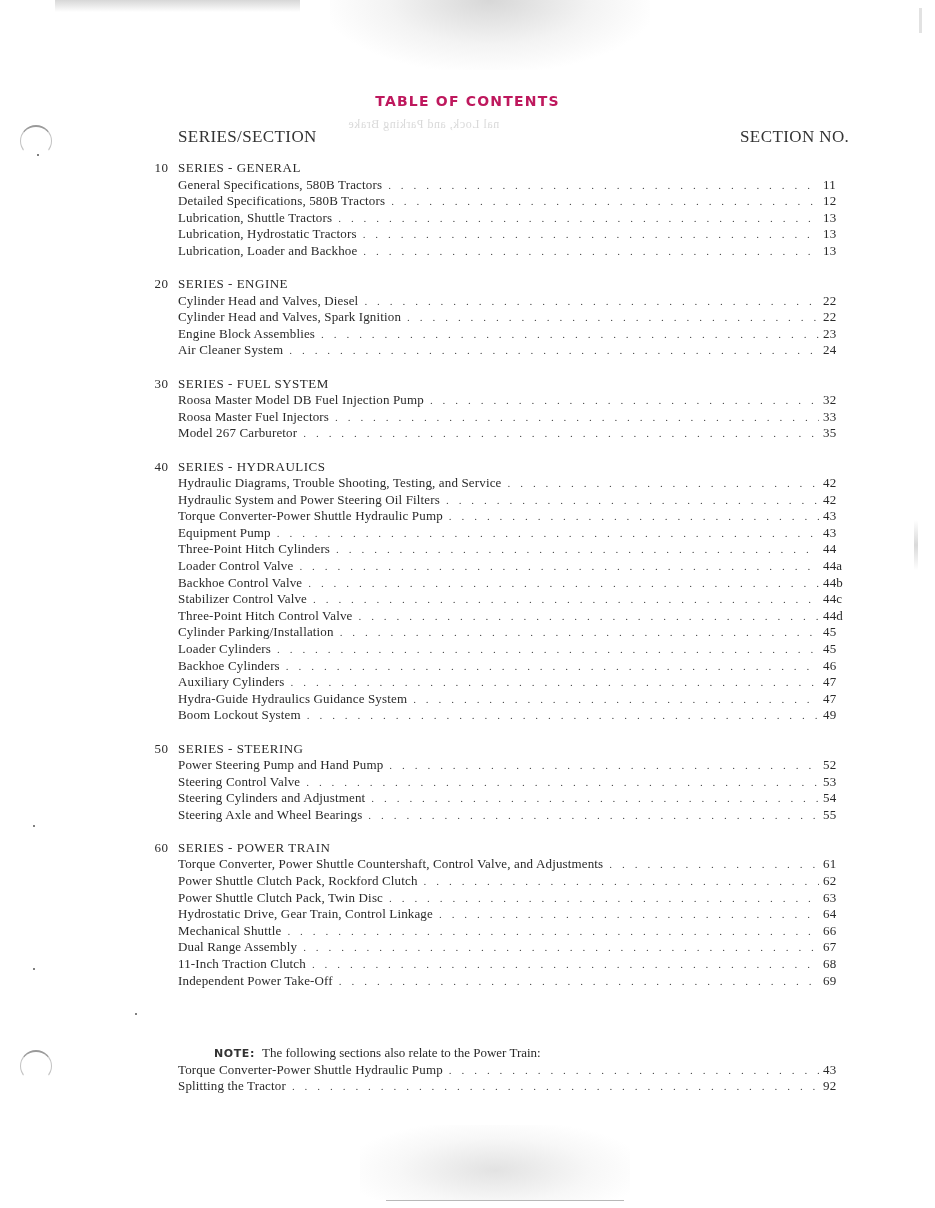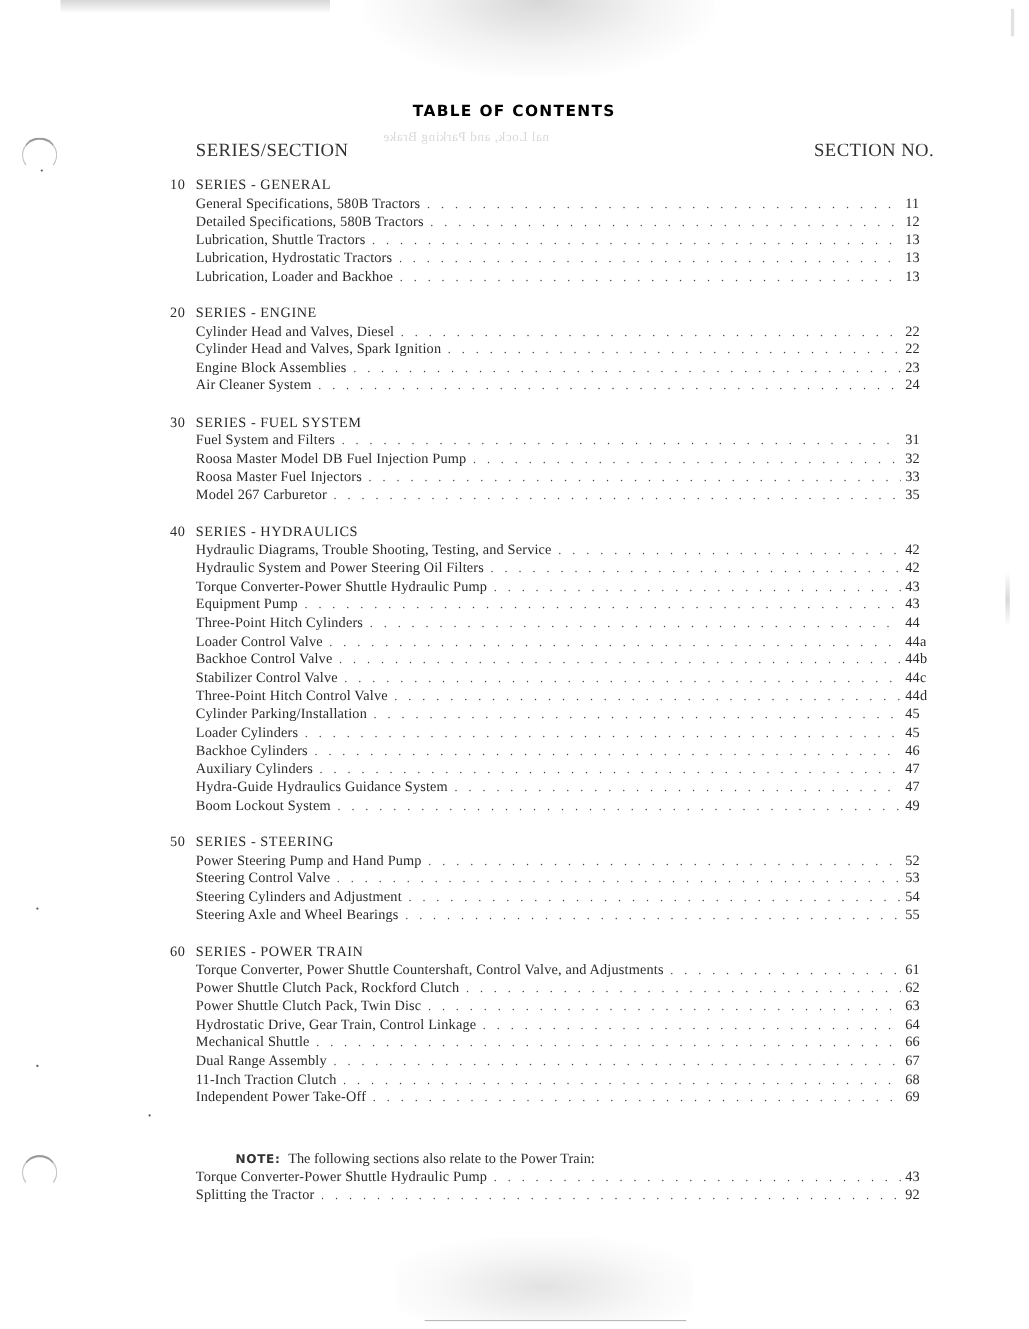--- a/index.html
+++ b/index.html
@@ -17,21 +17,21 @@
     .right-edge-mark { position: absolute; left: 914px; top: 520px; width: 4px; height: 50px;
       background: linear-gradient(to bottom, rgba(200,200,200,0), rgba(180,180,180,0.5), rgba(200,200,200,0)); }
     .right-top-mark { position: absolute; left: 919px; top: 8px; width: 3px; height: 25px; background: rgba(190,190,190,0.45); }
     .punch-hole { position: absolute; width: 32px; height: 32px; border-radius: 50%;
       border-top: 2px solid #9a9a9a; border-left: 1px solid #c4c4c4; border-right: 1px solid #c4c4c4;
       border-bottom: 2px solid transparent; }
     .speck { position: absolute; width: 2px; height: 2px; background: #555; border-radius: 50%; }
 
     
     .title { position: absolute; left: 0; width: 935px; top: 93px; text-align: center;
-      font-family: "DejaVu Sans", "Liberation Sans", sans-serif; font-weight: bold; font-size: 14px; letter-spacing: 1.2px; color: #000000; }
+      font-family: "DejaVu Sans", "Liberation Sans", sans-serif; font-weight: bold; font-size: 14px; letter-spacing: 1.2px; color: #be185d; }
     .ghost-text { position: absolute; left: 348px; top: 117px; font-size: 12px; color: rgba(120,120,120,0.28);
       transform: scaleX(-1); letter-spacing: 0.5px; }
 
     .col-header-left { position: absolute; left: 178px; top: 127px; font-size: 17px; letter-spacing: 0.4px; color: #333; text-align: center; }
     .col-header-right { position: absolute; left: 740px; top: 127px; font-size: 17px; letter-spacing: 0.4px; color: #333; }
 
     .toc { position: absolute; left: 145px; top: 160px; width: 700px; }
     .series { margin-bottom: 16.5px; }
     .series-head { display: flex; height: 16.6px; align-items: center; font-size: 13px; letter-spacing: 0.5px; text-align: center; }
     .series-num { width: 33px; }
@@ -127,25 +127,20 @@
         <span class="num">24</span>
       </div>
   </div>
 
   <div class="series">
     <div class="series-head">
       <span class="series-num">30</span>
       <span>SERIES - FUEL SYSTEM</span>
     </div>
     <div class="entry">
-        <span class="label">Fuel System and Filters</span>
-        <span class="dots"></span>
-        <span class="num">31</span>
-      </div>
-    <div class="entry">
         <span class="label">Roosa Master Model DB Fuel Injection Pump</span>
         <span class="dots"></span>
         <span class="num">32</span>
       </div>
     <div class="entry">
         <span class="label">Roosa Master Fuel Injectors</span>
         <span class="dots"></span>
         <span class="num">33</span>
       </div>
     <div class="entry">

